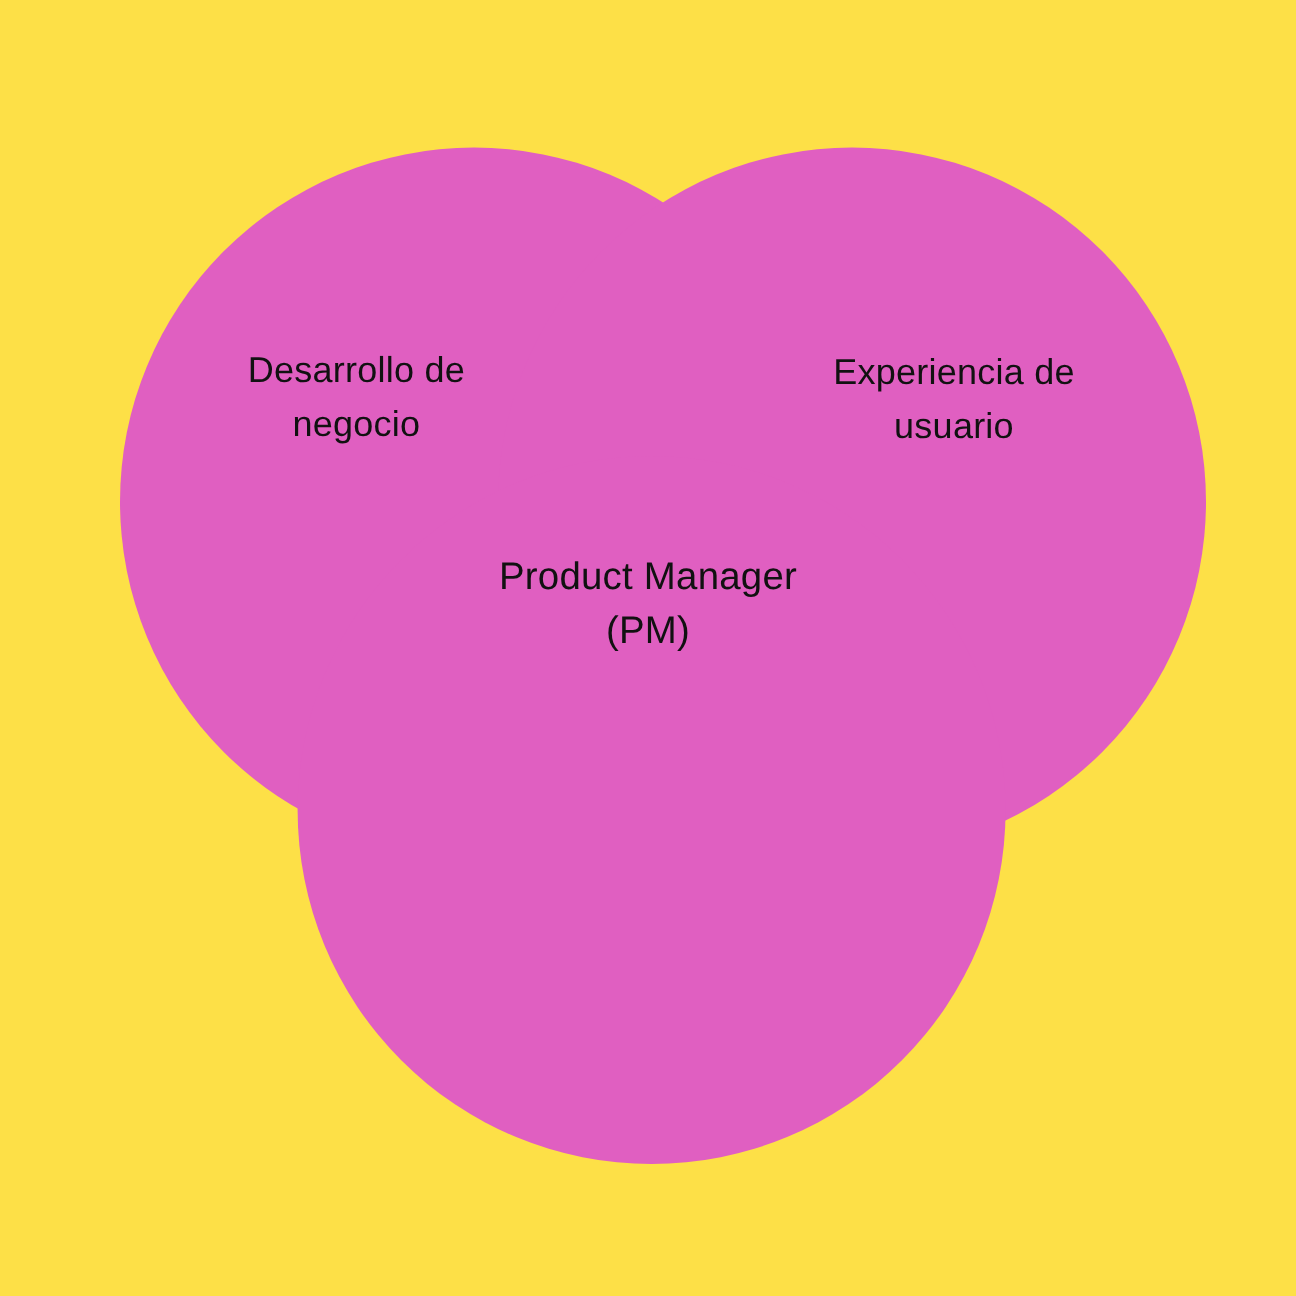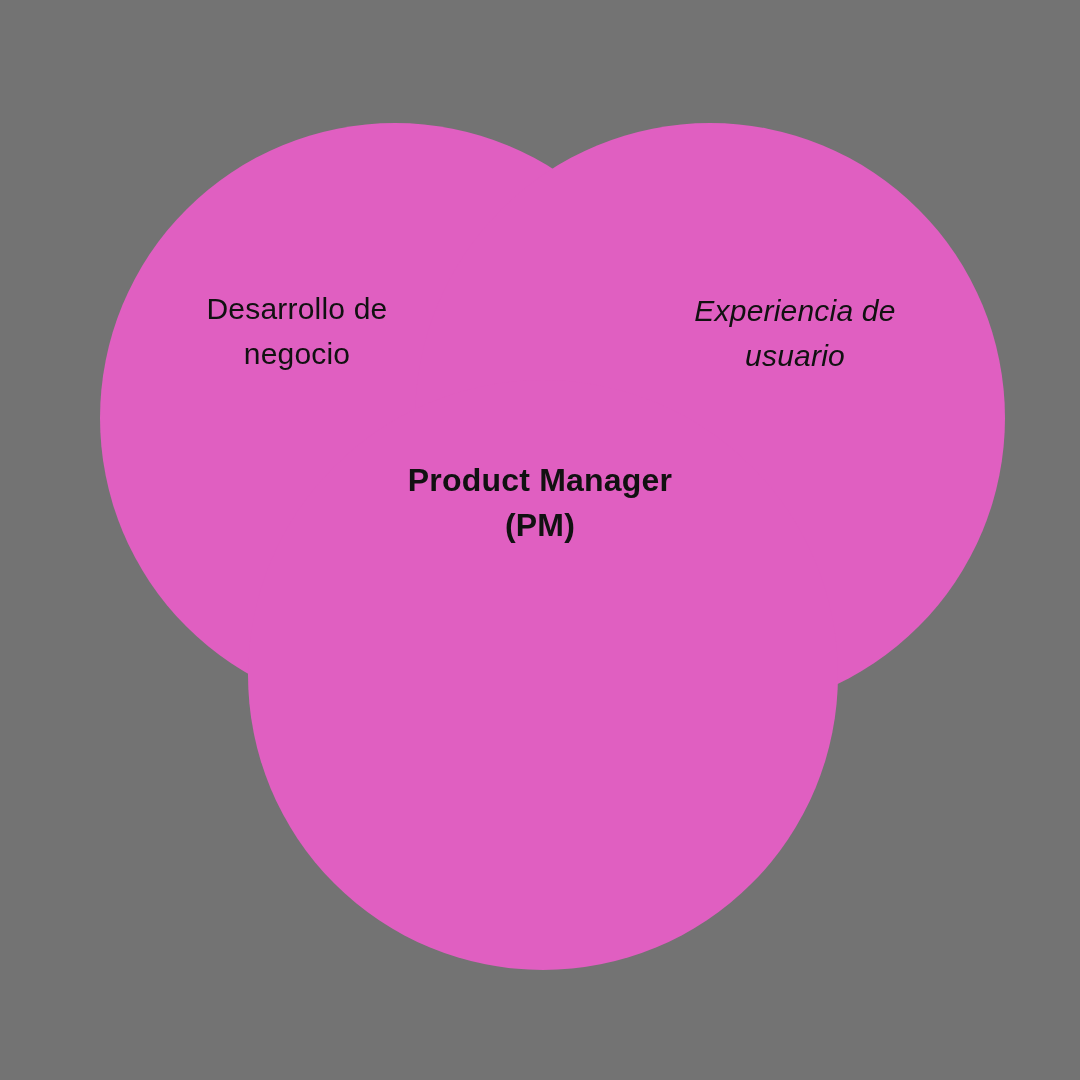--- a/index.html
+++ b/index.html
@@ -35,35 +35,35 @@
   .label-ux       { left: 665px; top: 288px; width: 260px; }
   .label-tech     { left: 392px; top: 788px; width: 300px; }
   .label-center {
     position: absolute;
     left: 390px;
     top: 458px;
     width: 300px;
     text-align: center;
     font-size: 32px;
     line-height: 45px;
-    font-weight: bold;
+    font-weight: normal;
     letter-spacing: 0.2px;
   }
 </style>
 </head>
 <body>
 
-<div class="canvas" style="background: #737373;">
+<div class="canvas" style="background: #fde047;">
 
   <div class="venn-circle circle-business" style="background: rgb(224, 95, 193);"></div>
 
   <div class="venn-circle circle-ux" style="background: rgb(224, 95, 193);"></div>
 
   <div class="venn-circle circle-tech" style="background: rgb(224, 95, 193);"></div>
 
   <div class="venn-label label-business" style="color: rgb(17, 17, 17);">Desarrollo de negocio</div>
 
-  <div class="venn-label label-ux" style="color: rgb(17, 17, 17); font-style: italic;">Experiencia de usuario</div>
+  <div class="venn-label label-ux" style="color: rgb(17, 17, 17);">Experiencia de usuario</div>
 
   <div class="label-center" style="color: rgb(17, 17, 17);">Product Manager (PM)</div>
 
 
 </div>
 
 </body></html>

